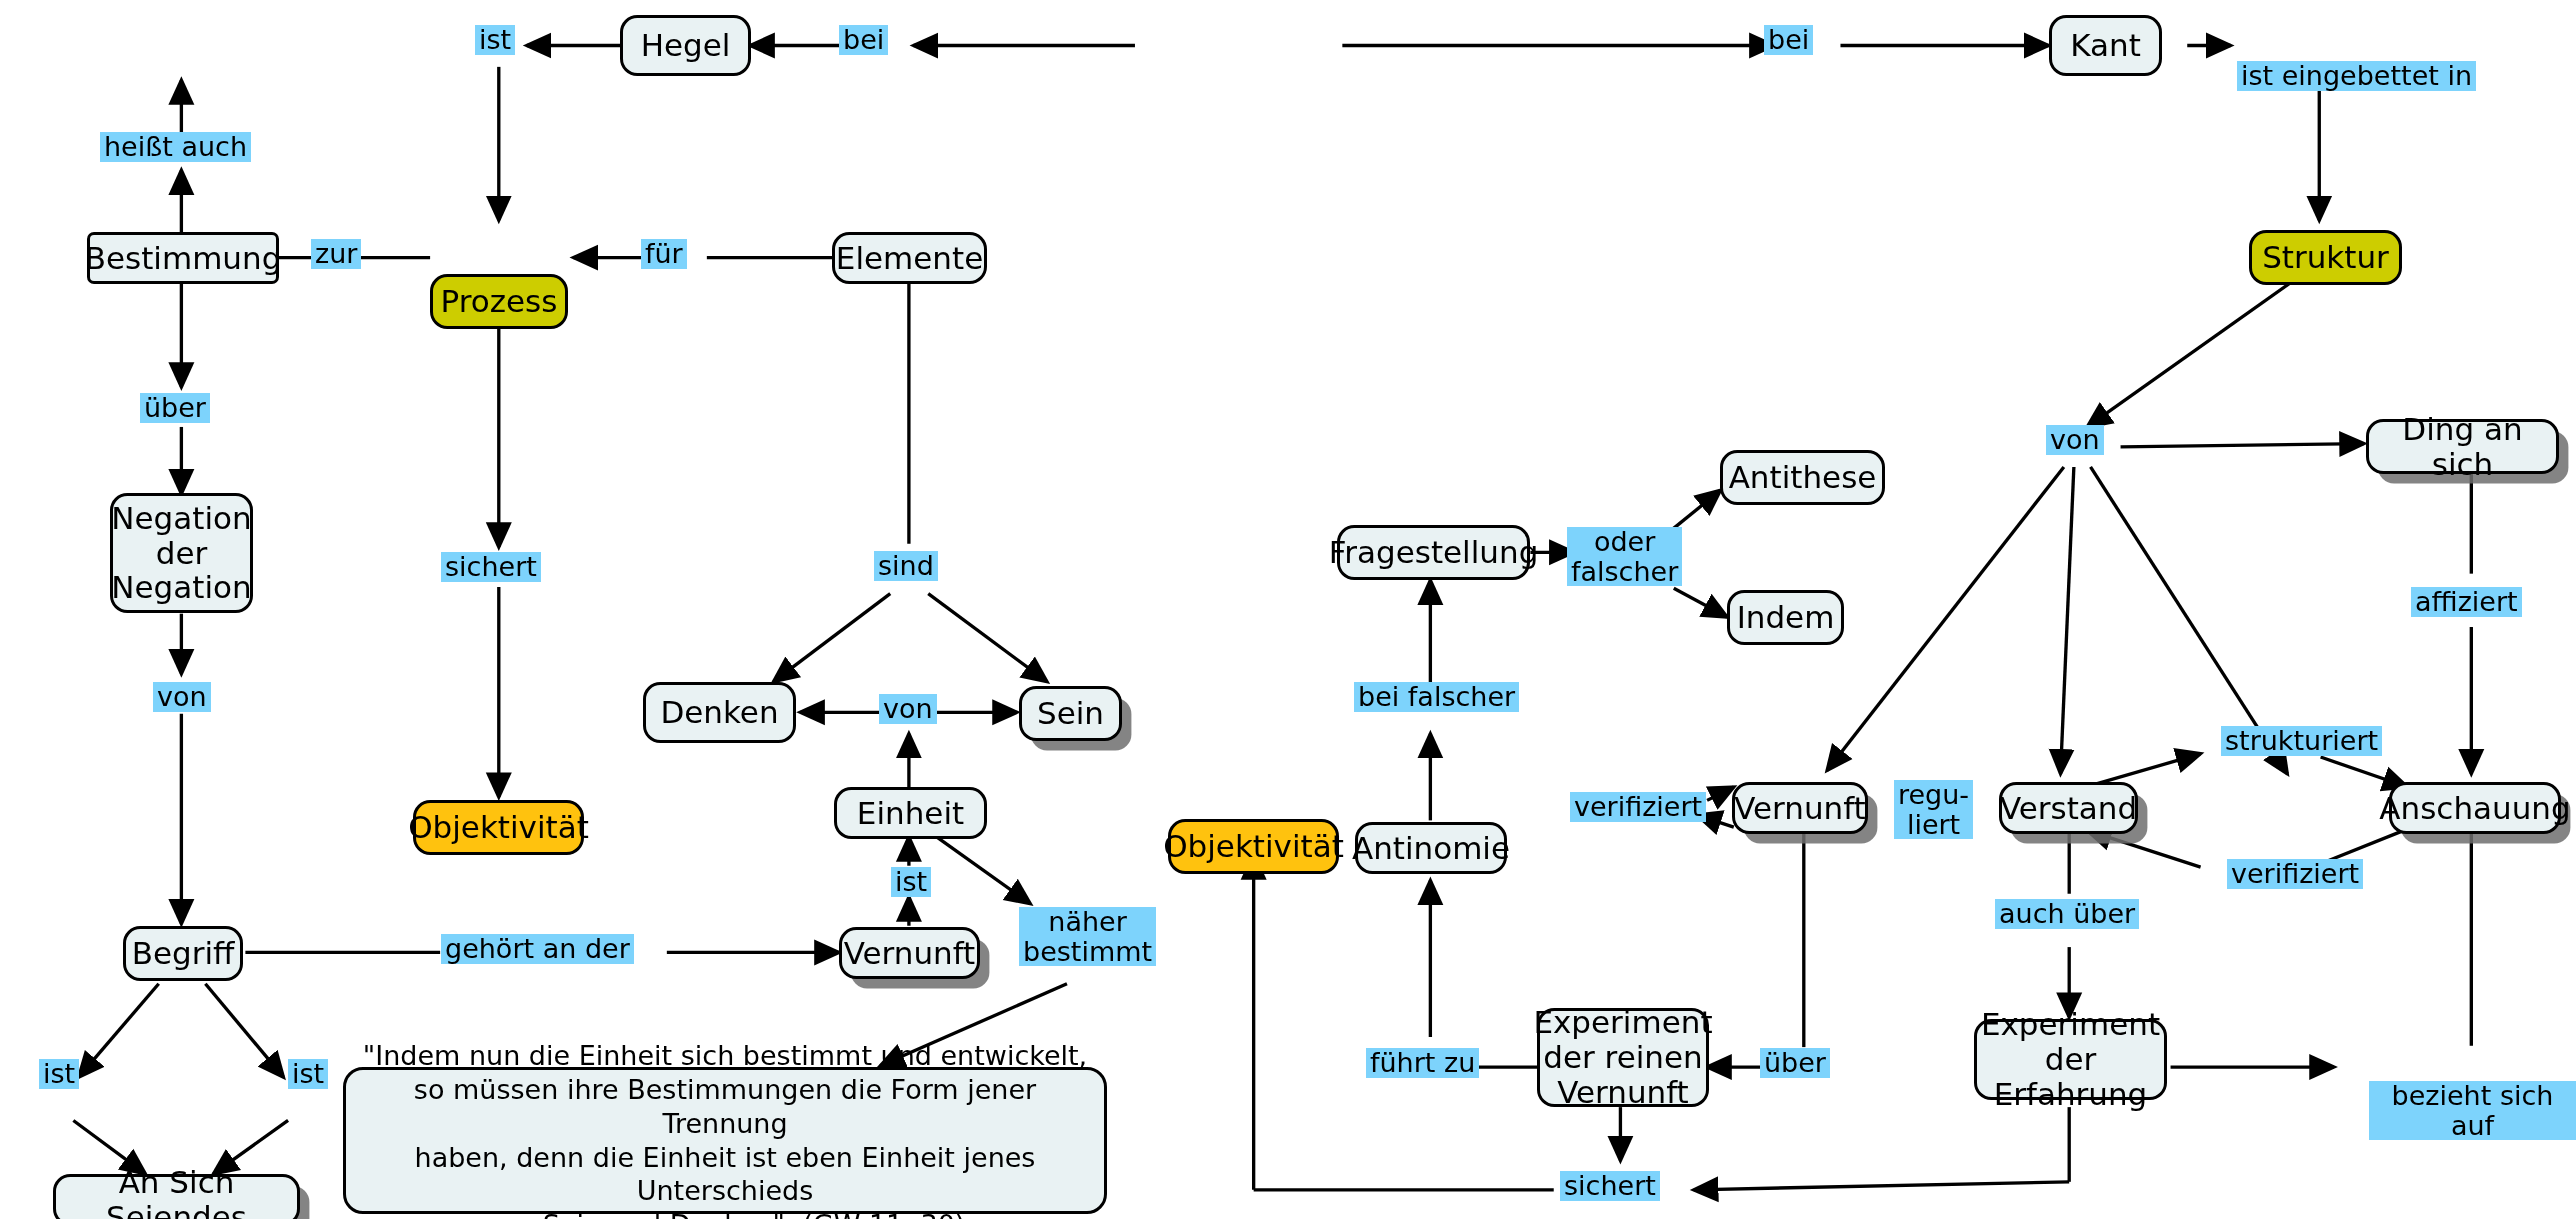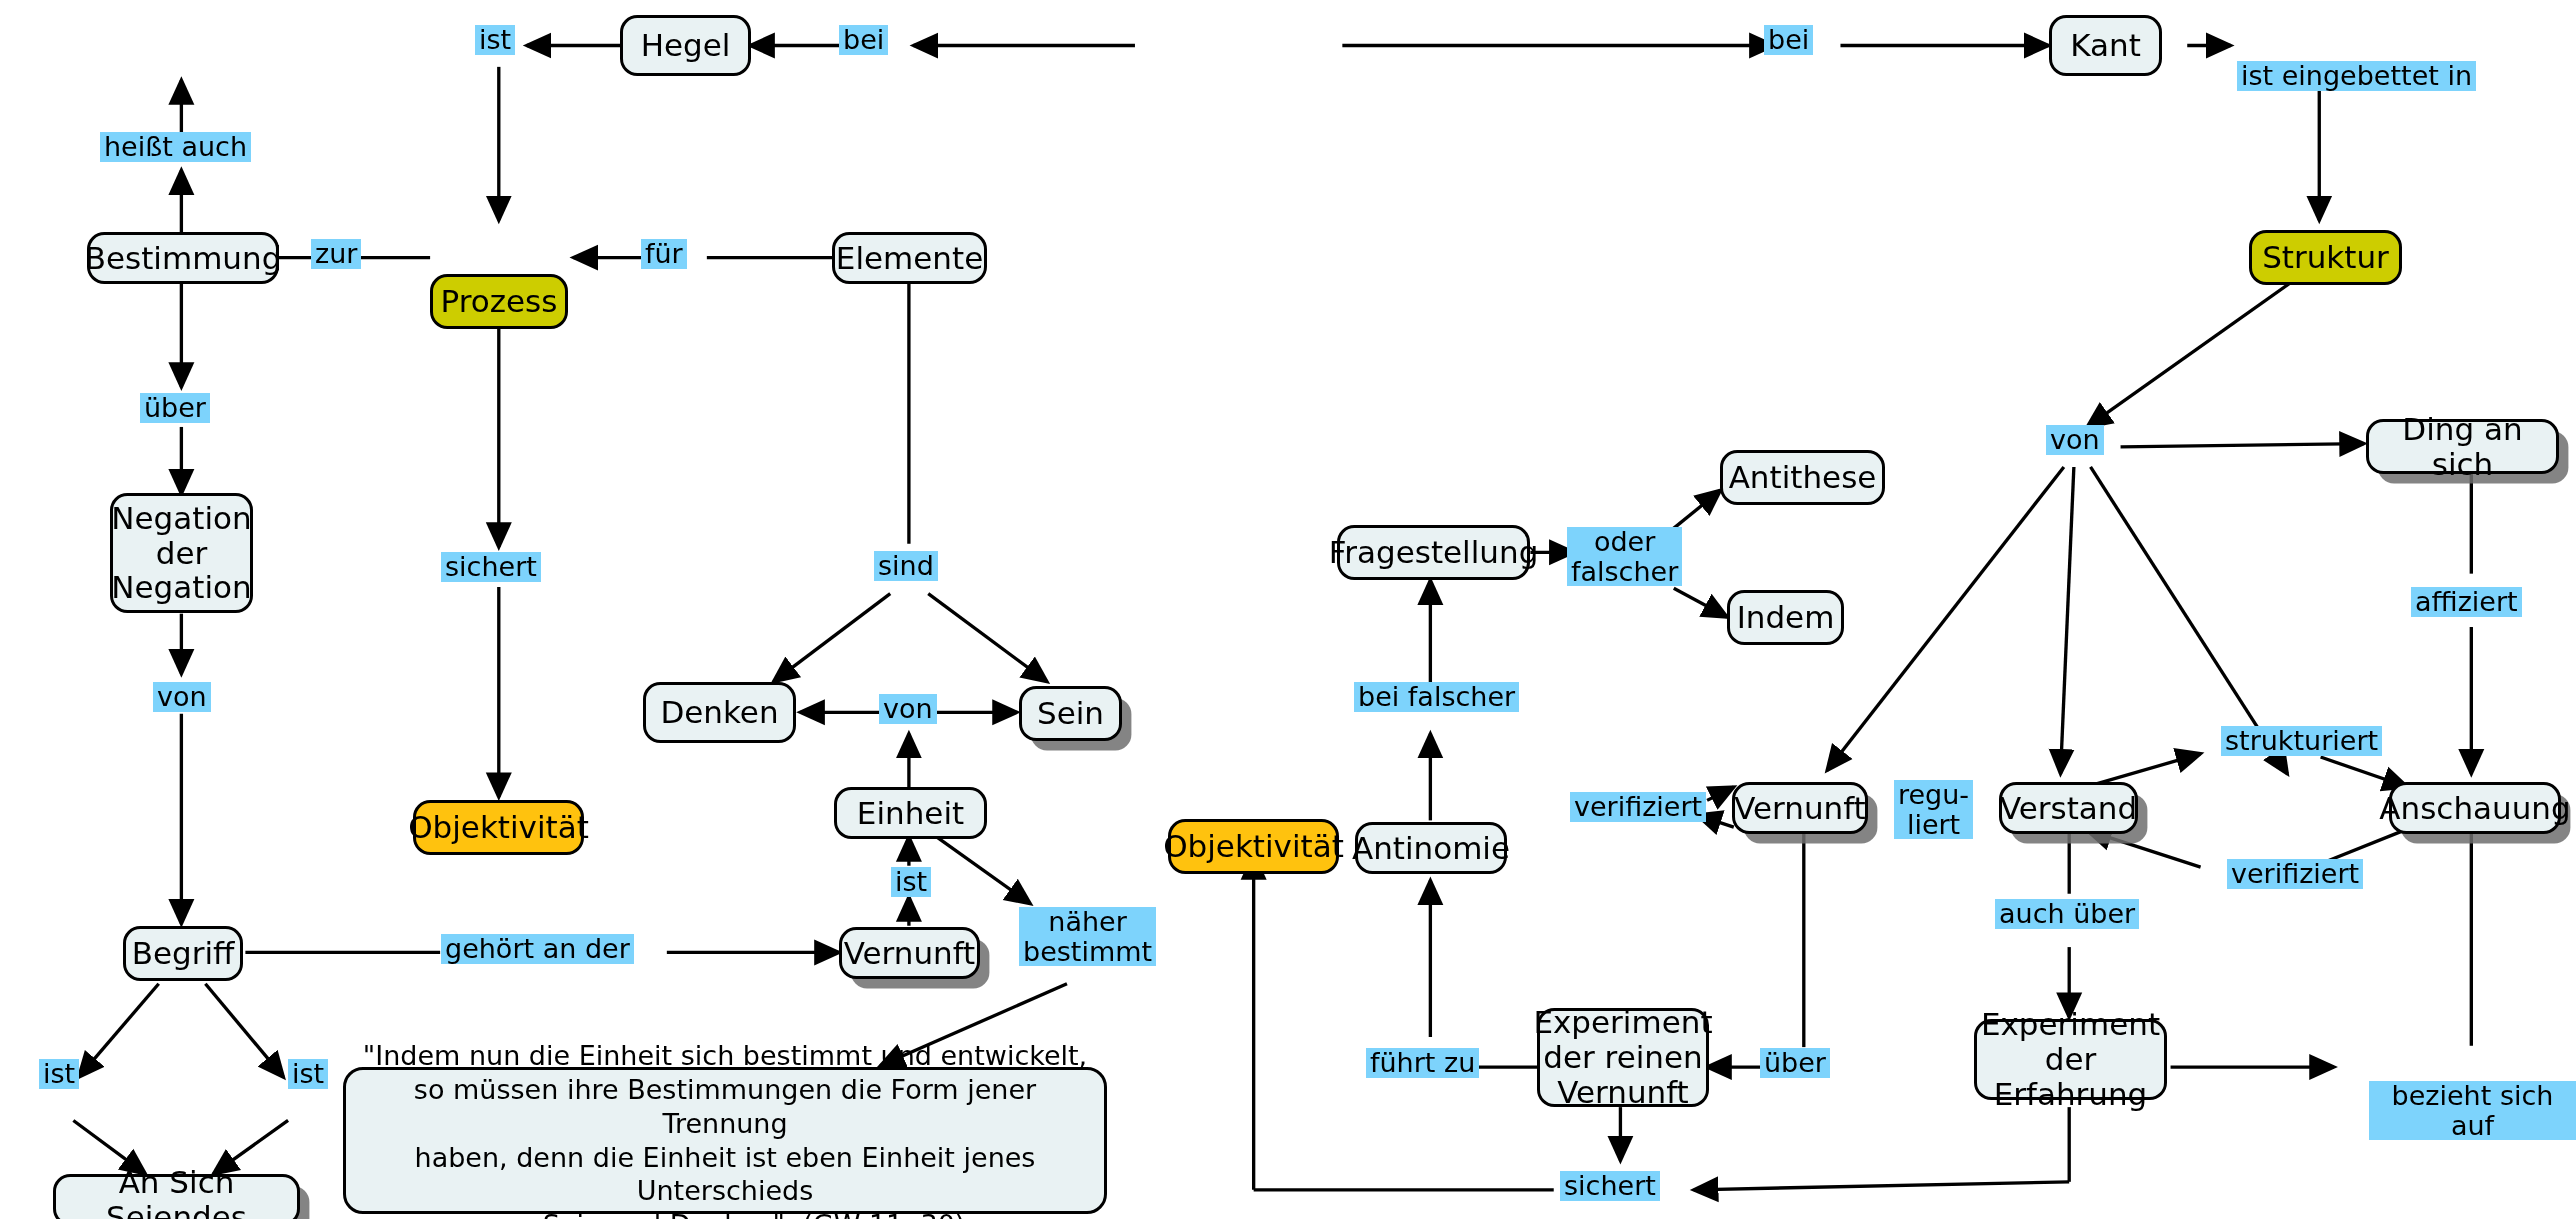--- a/index.html
+++ b/index.html
@@ -157,21 +157,21 @@
       <line x1="1880" y1="1784" x2="1880" y2="1282" marker-end="url(#ah)"></line>
     </g>
   </svg>
 
 
   <div class="node" style="left:620px;top:14.7px;width:131px;height:61px;">Hegel</div>
 
 
   <div class="node" style="left:2049px;top:14.7px;width:113px;height:61px;">Kant</div>
 
-  <div class="node" style="left:87px;top:232px;width:192px;height:52px;">Bestimmung</div>
+  <div class="node" style="left:87px;top:232px;width:192px;height:52px;border-radius:7px;">Bestimmung</div>
 
   <div class="node yellow" style="left:430px;top:230px;width:138px;height:55px;margin-top:44px;">Prozess</div>
 
   <div class="node" style="left:832px;top:232px;width:155px;height:52px;">Elemente</div>
 
   <div class="node yellow" style="left:2249px;top:230px;width:153px;height:55px;">Struktur</div>
 
   <div class="node" style="left:110px;top:493px;width:143px;height:120px;">Negation
 der
 Negation</div>

